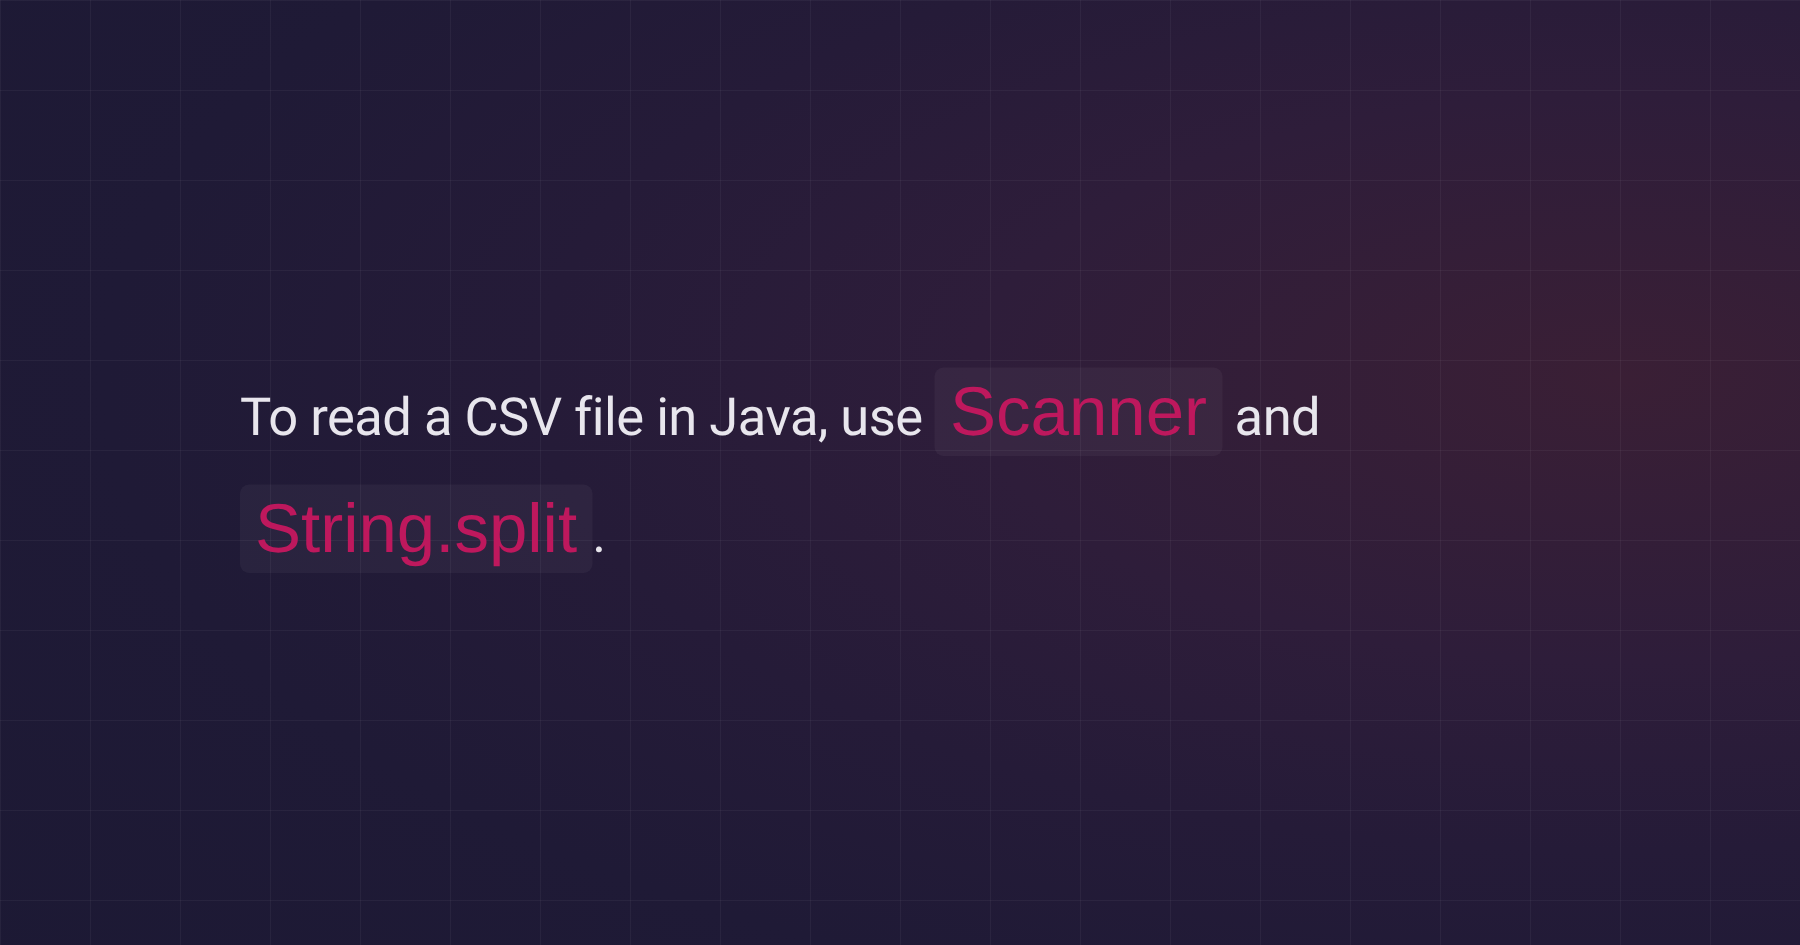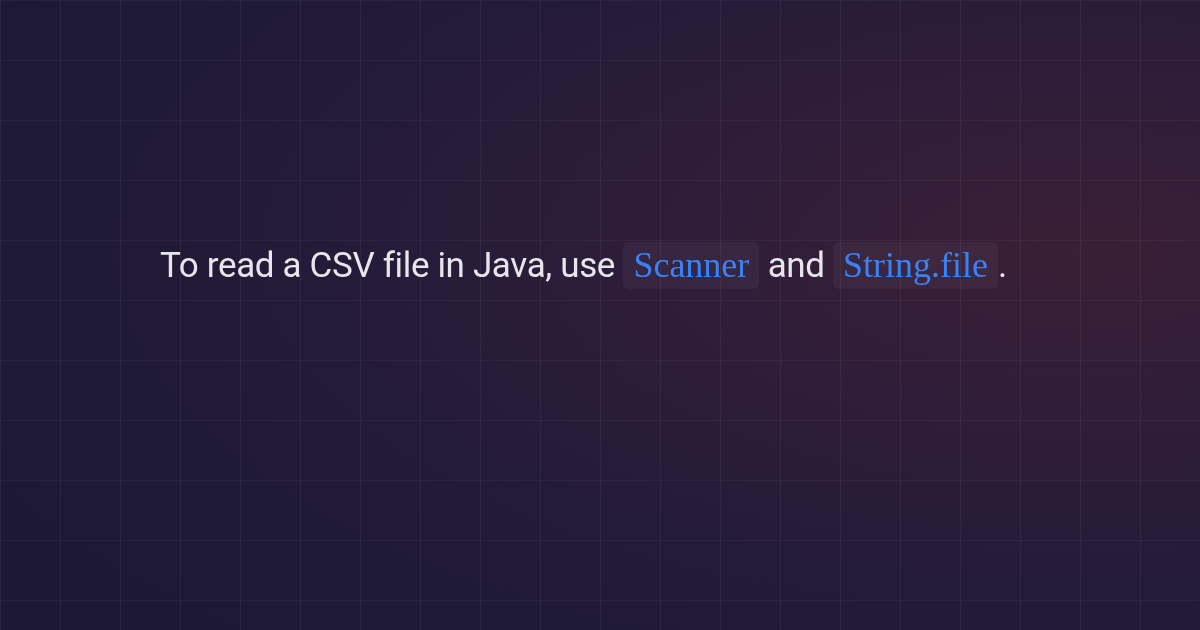--- a/index.html
+++ b/index.html
@@ -38,31 +38,31 @@
       top: 235px;
       right: 140px;
       color: #e8e6ed;
       font-size: 35px;
       line-height: 1.7;
       font-weight: 400;
       letter-spacing: -0.01em;
     }
     
     .code-token {
-      font-family: Liberation Serif, serif;
+      font-family: Liberation Sans, sans-serif;
       background: rgba(255, 255, 255, 0.045);
-      color: #3b82f6;
+      color: #be185d;
       border-radius: 6px;
       padding: 3px 10px 4px 10px;
-      font-size: 36px;
+      font-size: 46px;
       font-weight: 400;
       letter-spacing: 0;
     }
   </style>
 </head>
 <body>
 
 <div class="background"></div>
 <div class="grid-overlay"></div>
 
 <div class="content">
-  <span>To read a CSV file in Java, use </span><span class="code-token">Scanner</span><span> and </span><span class="code-token">String.file</span><span>.</span>
+  <span>To read a CSV file in Java, use </span><span class="code-token">Scanner</span><span> and </span><span class="code-token">String.split</span><span>.</span>
 </div>
 
 </body></html>

